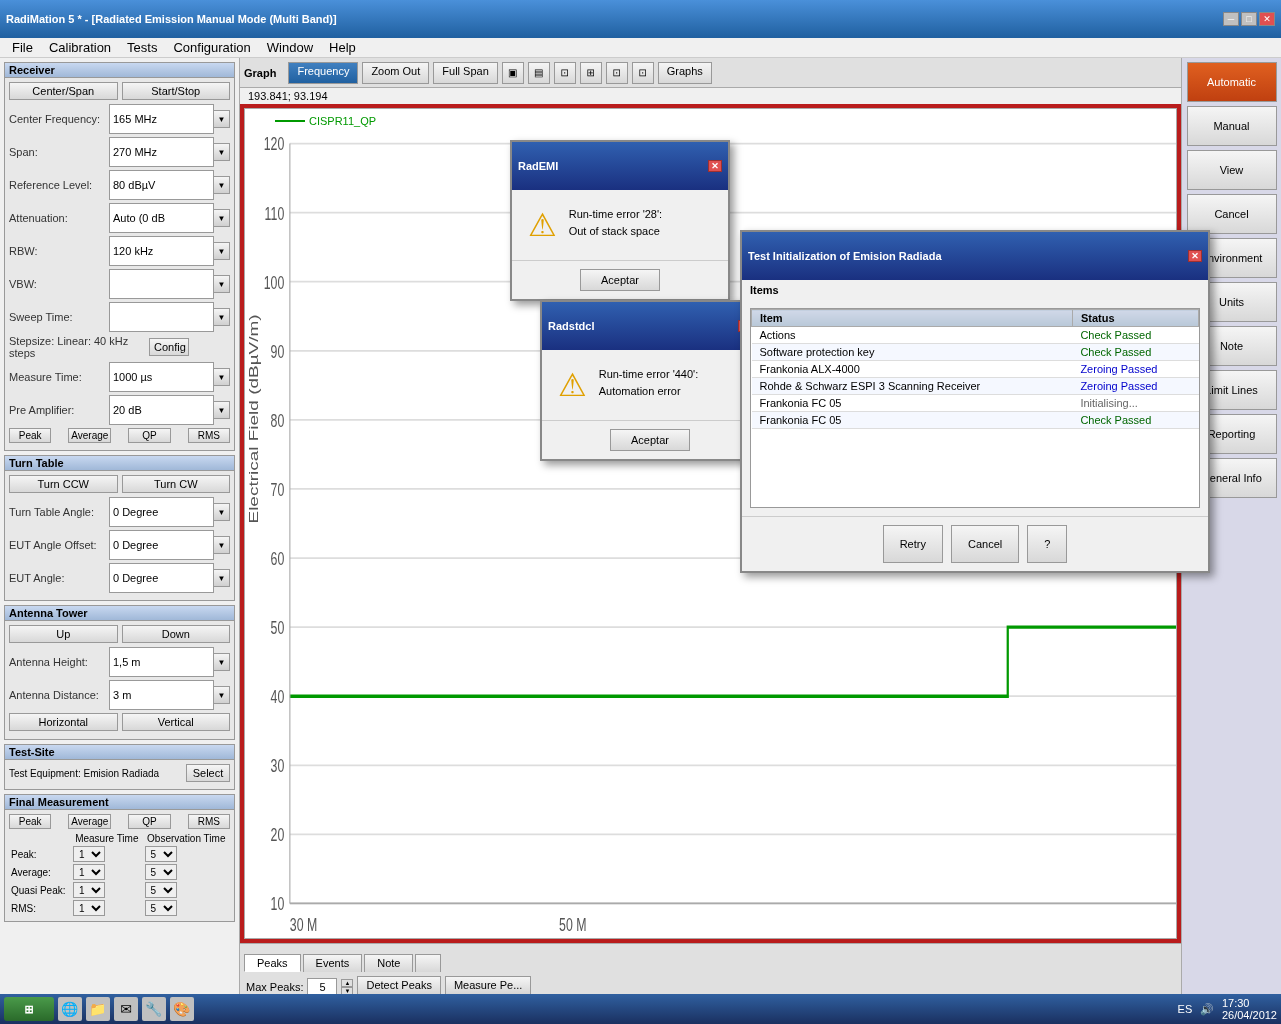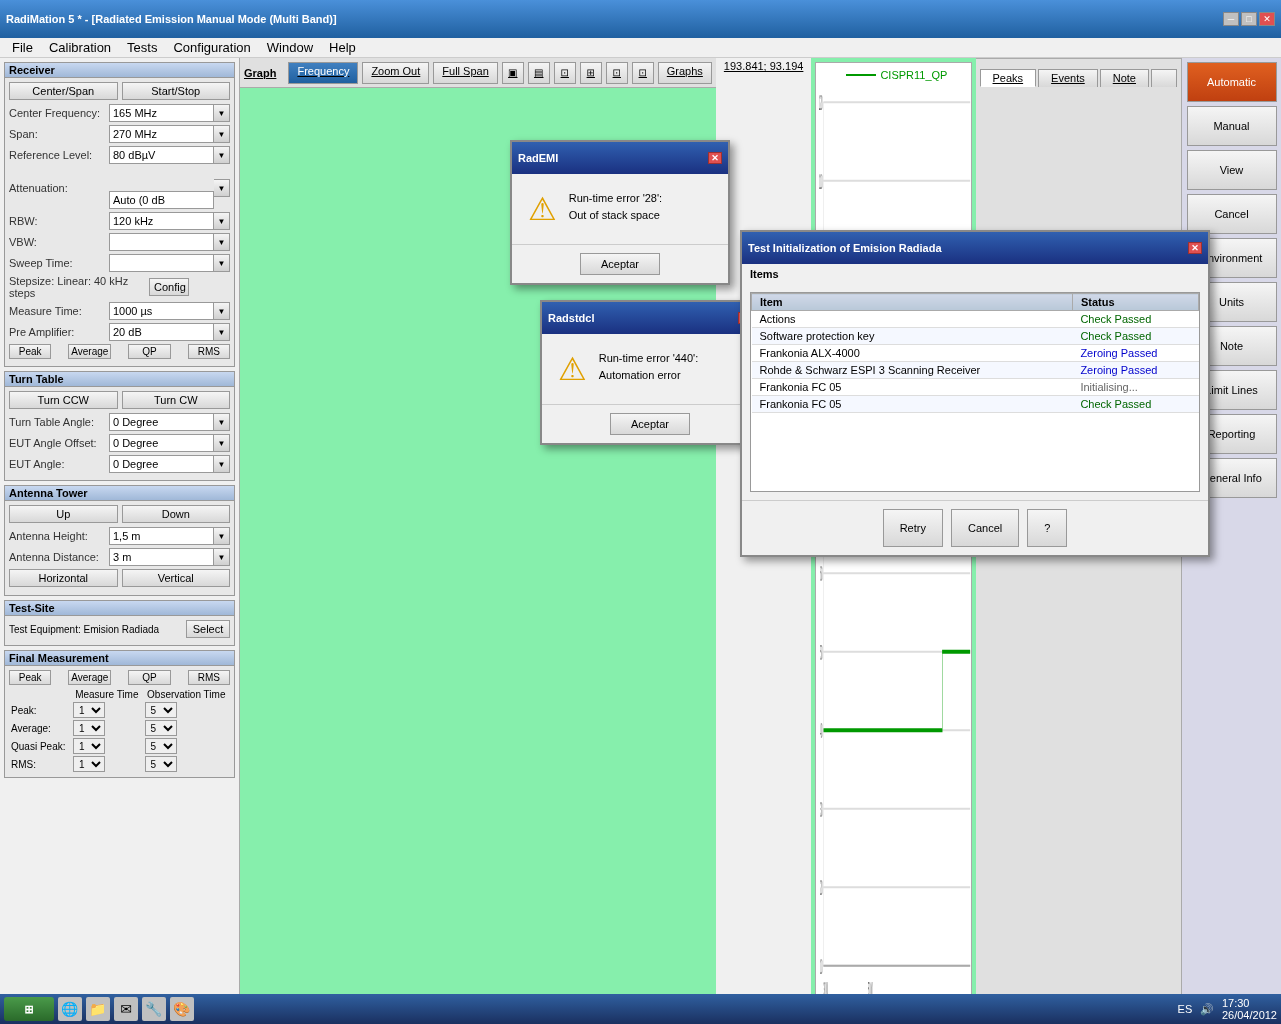--- a/index.html
+++ b/index.html
@@ -86,41 +86,40 @@
       align-items: center;
       margin-bottom: 3px;
     }
     .field-label { width: 100px; font-size: 11px; color: #333; flex-shrink: 0; }
     .field-input {
       flex: 1;
       border: 1px solid #999;
       background: white;
       padding: 1px 3px;
       font-size: 11px;
-      height: 18px;
+      height: 30px;
     }
     .field-arrow {
       width: 16px; height: 18px;
       background: linear-gradient(to bottom, #f5f5f5, #d0d0d0);
       border: 1px solid #999;
       border-left: none;
       display: flex; align-items: center; justify-content: center;
       cursor: pointer; font-size: 8px; flex-shrink: 0;
     }
     .btn-4 { display: flex; gap: 17px; margin-bottom: 3px; }
     .btn-4 .btn { font-size: 10px; padding: 1px 2px; }
 
     
     .center-area {
       flex: 1;
       display: flex;
-      flex-direction: row;
-      background: #86efac;
+      flex-direction: column;
+      background: #b91c1c;
       position: relative;
-      text-decoration: underline;
     }
     .graph-toolbar {
       background: #e0e0e0;
       border-bottom: 1px solid #aaa;
       padding: 4px;
       display: flex;
       align-items: center;
       gap: 4px;
       height: 30px;
     }
@@ -279,21 +278,21 @@
     
     .dialog {
       position: absolute;
       background: #f0f0f0;
       border: 2px solid #888;
       box-shadow: 4px 4px 8px rgba(0,0,0,0.4);
     }
     .dialog-titlebar {
       background: linear-gradient(to bottom, #3060b0, #1a3080);
       color: white;
-      padding: 10px 6px;
+      padding: 18px 6px;
       display: flex;
       align-items: center;
       justify-content: space-between;
       font-size: 11px; font-weight: bold;
     }
     .dialog-close-btn {
       width: 14px; height: 12px;
       background: #e05050;
       border: 1px solid #a03030;
       color: white; font-size: 9px;
@@ -421,21 +420,21 @@
           <input class="field-input" value="270 MHz" readonly="" style="width: 70px;">
           <div class="field-arrow">▼</div>
         </div>
         <div class="field-row">
           <span class="field-label">Reference Level:</span>
           <input class="field-input" value="80 dBµV" readonly="" style="width: 55px;">
           <div class="field-arrow">▼</div>
         </div>
         <div class="field-row">
           <span class="field-label">Attenuation:</span>
-          <input class="field-input" value="Auto (0 dB" readonly="" style="width: 55px; margin-top: 24px;">
+          <input class="field-input" value="Auto (0 dB" readonly="" style="width: 55px;">
           <div class="field-arrow">▼</div>
         </div>
         <div class="field-row">
           <span class="field-label">RBW:</span>
           <input class="field-input" value="120 kHz" readonly="" style="width: 70px;">
           <div class="field-arrow">▼</div>
         </div>
         <div class="field-row">
           <span class="field-label">VBW:</span>
           <input class="field-input" value="" style="width: 70px;">
@@ -633,20 +632,30 @@
         <line x1="40" y1="460" x2="830" y2="460" stroke="#aaa" stroke-width="1"></line>
       </svg>
     </div>
 
     <div class="bottom-tabs-area">
       <div class="tabs-row">
         <div class="tab-btn active">Peaks</div>
         <div class="tab-btn">Events</div>
         <div class="tab-btn">Note</div>
         <div class="tab-btn"></div>
+      </div>
+      <div class="peaks-row">
+        <span class="peaks-label">Max Peaks:</span>
+        <input class="peaks-input" value="5" style="">
+        <div class="peaks-spinner">
+          <div class="spin-btn">▲</div>
+          <div class="spin-btn">▼</div>
+        </div>
+        <div class="action-btn">Detect Peaks</div>
+        <div class="action-btn">Measure Pe...</div>
       </div>
     </div>
 
   </div>
 
   <div class="right-panel">
     <div class="right-btn active">Automatic</div>
     <div class="right-btn">Manual</div>
     <div class="right-btn">View</div>
     <div class="right-btn">Cancel</div>

